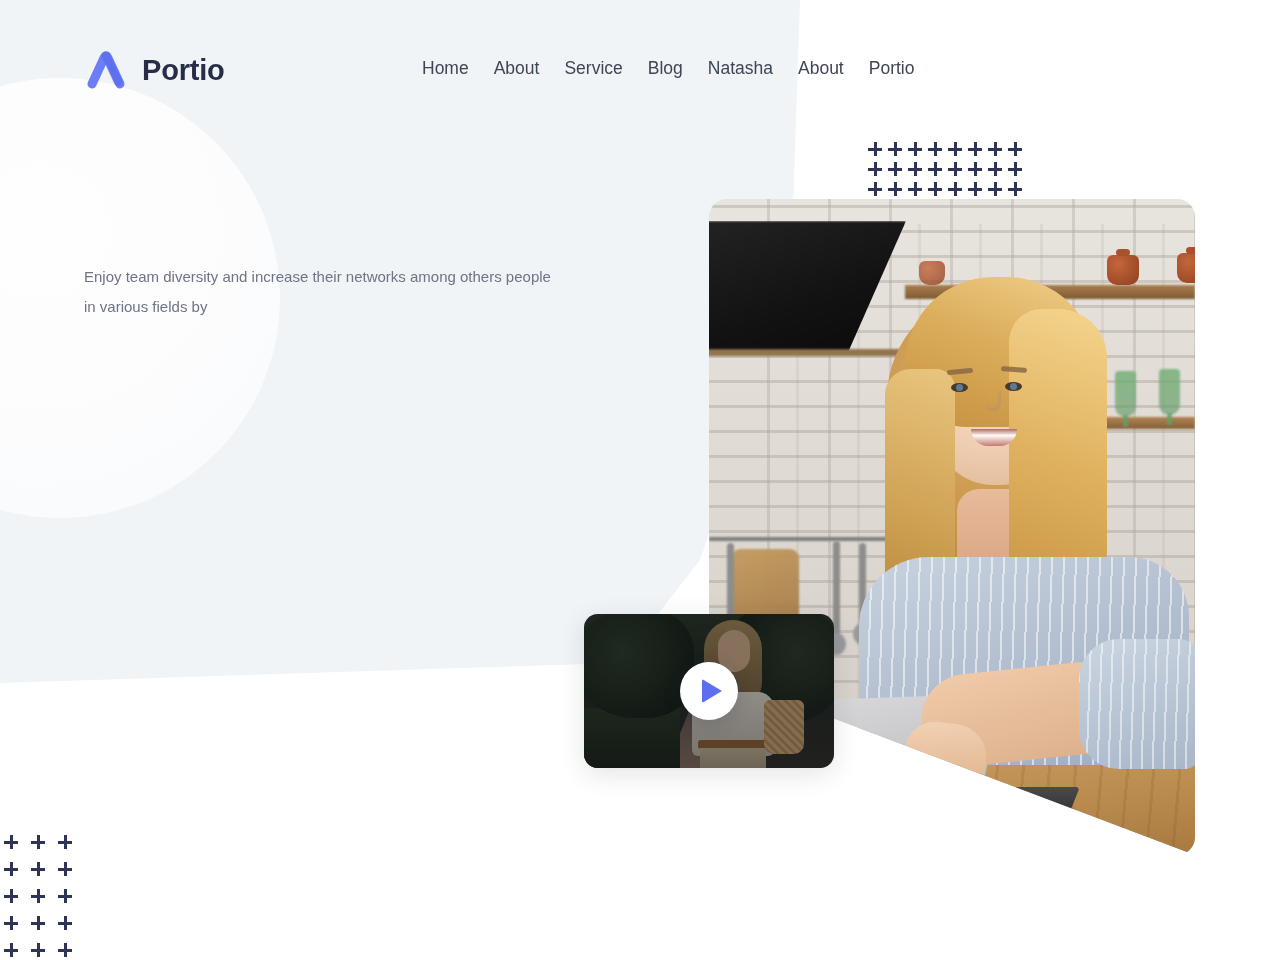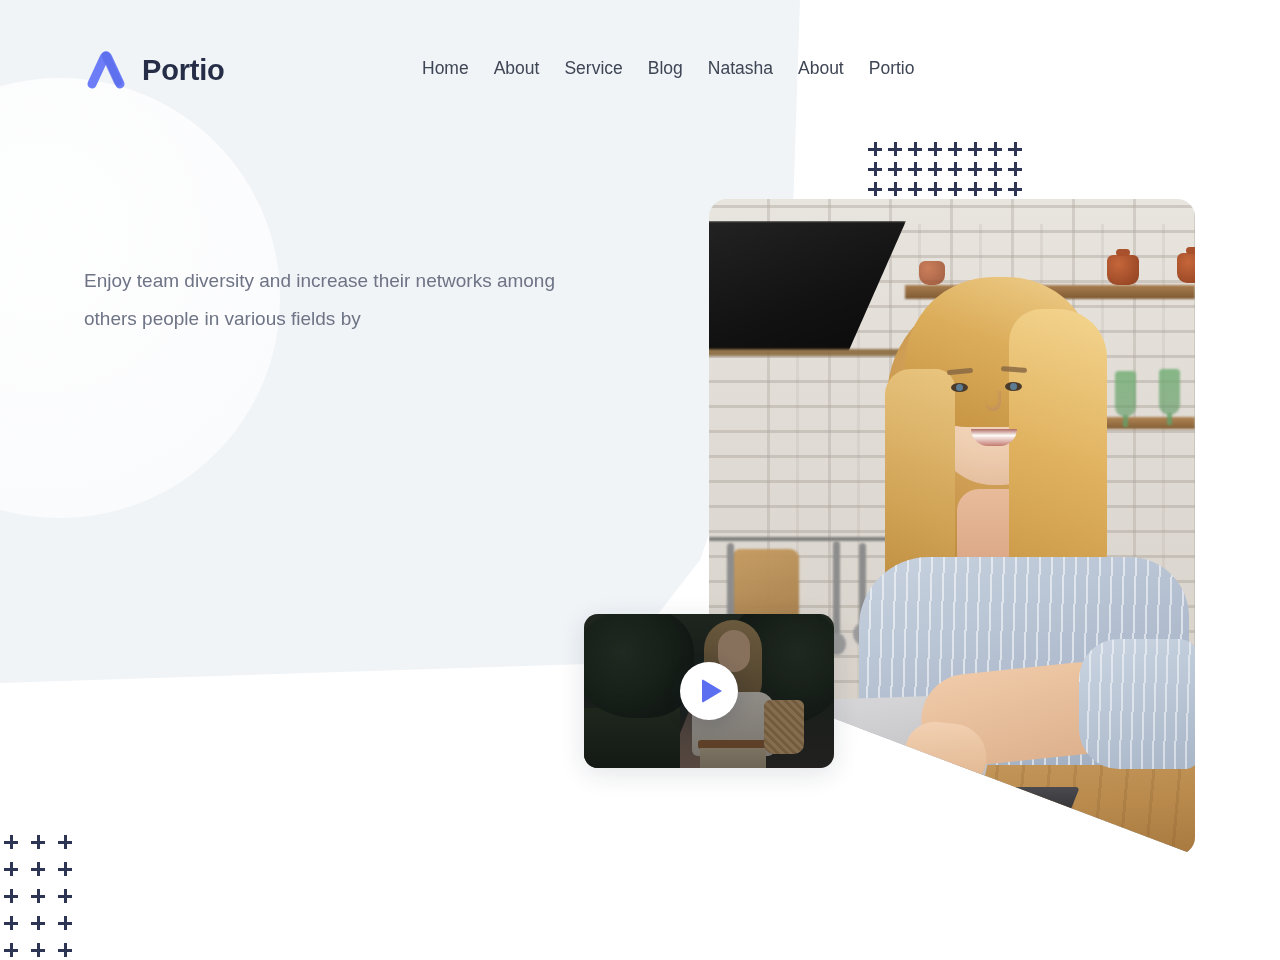--- a/index.html
+++ b/index.html
@@ -100,21 +100,21 @@
   .hero-title{
     font-family:"DejaVu Serif", "Liberation Serif", serif;
     font-weight:bold;
     font-size:62px; line-height:1.18;
     color:#252D47;
     letter-spacing:-0.5px;
     max-width:470px;
     margin-bottom:32px;
   }
   .hero-sub{
-    font-size:19px; line-height:1.98; color:#6E7486;
+    font-size:15px; line-height:1.98; color:#6E7486;
     max-width:480px;
     margin-bottom:44px;
   }
   .contact-btn{
     width:198px; height:62px; border-radius:10px;
     background:#6C7DF7; border:none; color:#fff;
     font-size:16.5px; font-weight:bold;
     font-family:"Liberation Sans", sans-serif;
     cursor:pointer;
     display:flex; align-items:center; justify-content:center;

